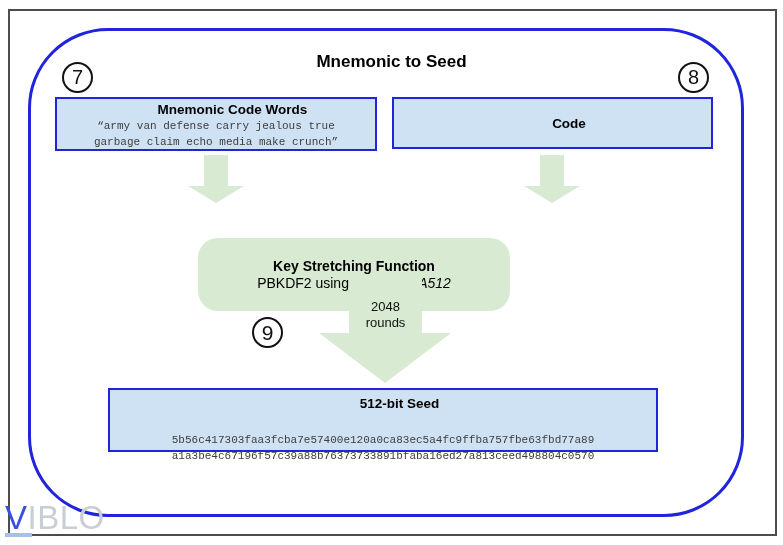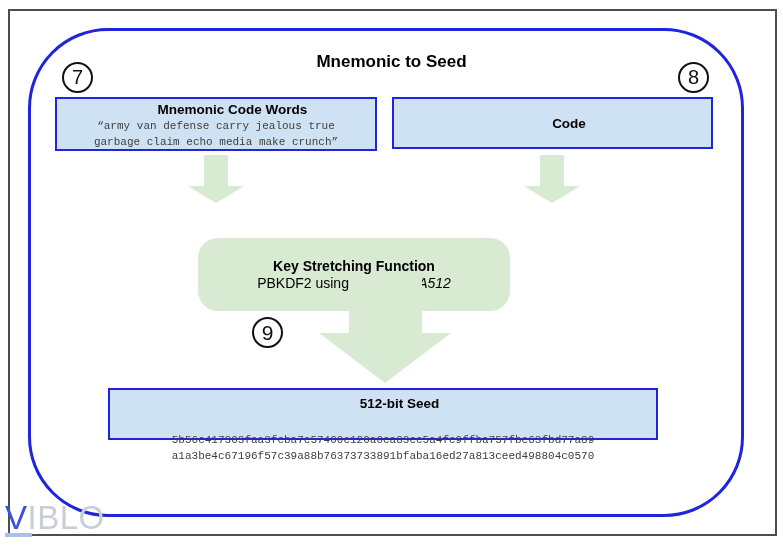--- a/index.html
+++ b/index.html
@@ -61,21 +61,21 @@
   .head-big{
     left:319px;top:333px;
     border-left:66px solid transparent;border-right:66px solid transparent;
     border-top:50px solid #d9ead3;
   }
   .rounds-label{
     position:absolute;left:337px;top:299px;width:97px;text-align:center;
     font-size:13px;line-height:16px;color:#111;
   }
   .seed-box{
-    left:108px;top:388px;width:550px;height:52px;padding-top:5px;
+    left:108px;top:388px;width:550px;height:64px;padding-top:5px;
   }
   .seed-hex{margin-top:20px;}
   .watermark{
     position:absolute;left:5px;top:501px;font-size:33px;font-weight:500;
     letter-spacing:0.5px;line-height:33px;
   }
   .watermark .wm-v{color:#3a4ee0;}
   .watermark .wm-rest{color:#c9ced4;}
   .wm-underline{
     position:absolute;left:5px;top:533px;width:27px;height:4px;background:#a9bfe7;
@@ -115,20 +115,24 @@
 
   <div class="green-box">
     <div class="green-title">Key Stretching Function</div>
     <div class="green-sub">
       <span>PBKDF2 using </span><i>HMAC-SHA512</i>
     </div>
   </div>
 
   <div class="arrow-shaft shaft-big"></div>
   <div class="arrow-head head-big"></div>
+  <div class="rounds-label">
+    <div>2048</div>
+    <div>rounds</div>
+  </div>
 
   <div class="badge badge9">
     <span>9</span>
   </div>
 
   <div class="bluebox seed-box">
     <div class="box-title">512-bit Seed</div>
     <div class="seed-hex">
       <div class="mono mono-line">5b56c417303faa3fcba7e57400e120a0ca83ec5a4fc9ffba757fbe63fbd77a89</div>
       <div class="mono mono-line">a1a3be4c67196f57c39a88b76373733891bfaba16ed27a813ceed498804c0570</div>

